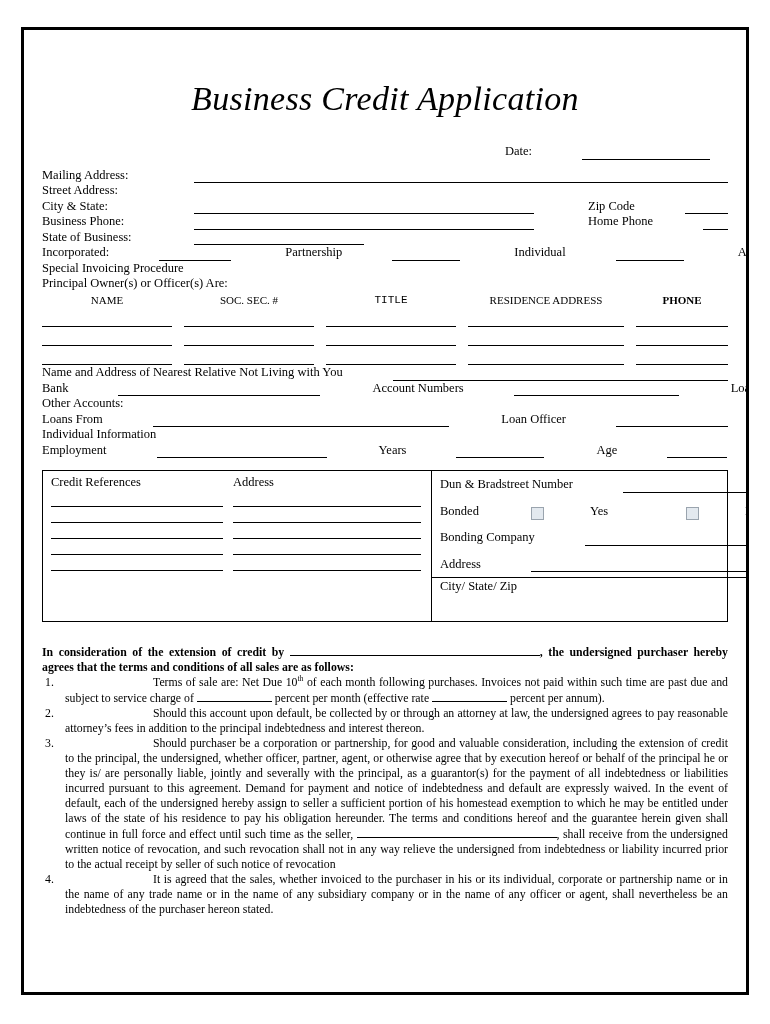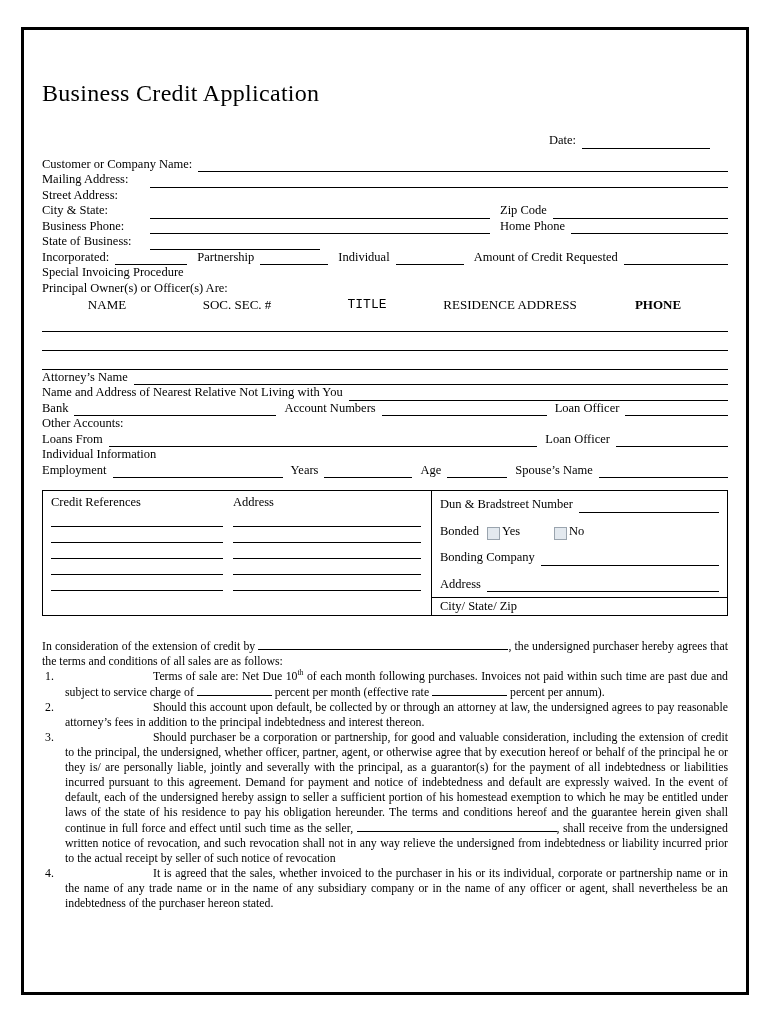--- a/index.html
+++ b/index.html
@@ -6,85 +6,81 @@
   body {
     width:770px; height:1024px; background:#ffffff; position:relative;
     font-family:"Liberation Serif", serif; color:#000;
     -webkit-font-smoothing:antialiased;
   }
   .frame {
     position:absolute; left:21px; top:27px; width:728px; height:968px;
     border:3px solid #000; background:#fff; padding:0 18px; box-sizing:border-box;
     overflow:hidden;
   }
-  .title { font-size:24px; font-weight:normal; margin:50px 0 0 0; letter-spacing:.3px; }
-
-  .row { display:flex; align-items:flex-end; font-size:12.5px; line-height:15.5px; }
+  .title { text-align:center; font-size:34px; font-weight:normal; margin:50px 0 0 0; letter-spacing:.3px;font-style:italic; }
+
+  .row { display:flex; align-items:flex-end; font-size:12.5px; line-height:15.5px;gap:44px; }
   .lbl { white-space:nowrap; }
   .minw { display:inline-block; min-width:102px; }
   .fl { border-bottom:1px solid #000; height:13px; margin-left:6px; }
   .grow { flex:1 1 auto; }
   .ml8 { margin-left:8px; } .ml10 { margin-left:10px; }
   .w128{width:128px;} .w340{flex:0 0 340px;} .w170{flex:0 0 170px;}
   .w72{flex:0 0 72px;} .w68{flex:0 0 68px;}
   .w202{flex:0 0 202px;} .w165{flex:0 0 165px;} .w112{flex:0 0 112px;}
   .w88{flex:0 0 88px;} .w60{flex:0 0 60px;}
 
   .date-row { justify-content:flex-end; padding-right:18px; margin:26px 0 8px 0; }
 
   
   .owners { margin-top:1px; }
-  .ocols { display:flex; font-size:13px; line-height:15.5px; }
+  .ocols { display:flex; gap:12px; font-size:11px; line-height:15.5px; }
   .oc { text-align:center; }
   .c1{flex:0 0 130px;} .c2{flex:0 0 130px;} .c3{flex:0 0 130px;font-family:Liberation Mono, monospace;} .c4{flex:0 0 156px;} .c5{flex:1 1 auto;font-weight:bold;}
   .oline { border-bottom:1px solid #000; height:13px; margin-top:3px; }
   .ocols.lines { margin-top:2px; }
 
   
-  .credit-box { margin-top:12px; border:1px solid #000; display:flex; height:126px; box-sizing:border-box; }
+  .credit-box { margin-top:12px; border:1px solid #000; display:flex; height:152px; box-sizing:border-box; }
   .cb-left { flex:0 0 388px; padding:4px 10px 0 8px; box-sizing:border-box; }
   .cb-right { flex:1 1 auto; border-left:1px solid #000; padding:4px 8px 0 8px; box-sizing:border-box;text-align:center; }
   .cb-head { display:flex; font-size:12.5px; line-height:15.5px; }
   .cb-head .h1 { flex:0 0 182px; }
   .cb-lrow { display:flex; gap:10px; }
   .cb-lrow .s1 { flex:0 0 172px; border-bottom:1px solid #000; height:15px; }
   .cb-lrow .s2 { flex:1 1 auto; border-bottom:1px solid #000; height:15px; }
   .cb-lrow:first-of-type .s1, .cb-lrow:first-of-type .s2 { height:20px; }
   .chk { width:11px; height:11px; background:#e3e9ef; border:1px solid #9aa4ae; display:inline-block; margin:0 2px -1px 8px; }
   .chk2 { margin-left:34px; }
   .cbr-row { margin-top:11px; }
   .cbr-row.first { margin-top:2px; }
   .cb-city { border-top:1px solid #000; margin:5px -8px 0 -8px; padding:1px 8px 0 8px; }
 
   
   .terms { margin-top:22px; font-size:11.8px; line-height:15px; }
-  .t-intro { margin:0; text-align:justify; }
+  .t-intro { margin:0; text-align:justify;font-weight:bold; }
   .t-item { position:relative; padding-left:23px; margin:0; }
   .t-num { position:absolute; left:3px; top:0; }
   .t-body { margin:0; text-align:justify; text-indent:88px; }
   .blank { display:inline-block; border-bottom:1px solid #000; height:11px; vertical-align:baseline; }
   .bw250{width:250px;} .bw75{width:75px;} .bw200{width:200px;}
   sup { line-height:0; font-size:0.65em;font-family:Liberation Serif, serif; }
 </style>
 </head>
 <body>
 
 <div class="frame">
 
   <h1 class="title">Business Credit Application</h1>
 
   <div class="row date-row">
     <span class="lbl">Date:</span>
     <span class="fl w128"></span>
   </div>
 
-  <div class="row">
-    <span class="lbl">Customer or Company Name:</span>
-    <span class="fl grow"></span>
-  </div>
 
   <div class="row">
     <span class="lbl minw">Mailing Address:</span>
     <span class="fl grow"></span>
   </div>
 
   <div class="row">
     <span class="lbl">Street Address:</span>
   </div>
 
@@ -150,24 +146,20 @@
     </div>
     <div class="ocols lines">
       <span class="oc c1 oline"></span>
       <span class="oc c2 oline"></span>
       <span class="oc c3 oline"></span>
       <span class="oc c4 oline"></span>
       <span class="oc c5 oline"></span>
     </div>
   </div>
 
-  <div class="row">
-    <span class="lbl">Attorney’s Name</span>
-    <span class="fl grow"></span>
-  </div>
 
   <div class="row">
     <span class="lbl">Name and Address of Nearest Relative Not Living with You</span>
     <span class="fl grow"></span>
   </div>
 
   <div class="row">
     <span class="lbl">Bank</span>
     <span class="fl w202"></span>
     <span class="lbl ml8">Account Numbers</span>

